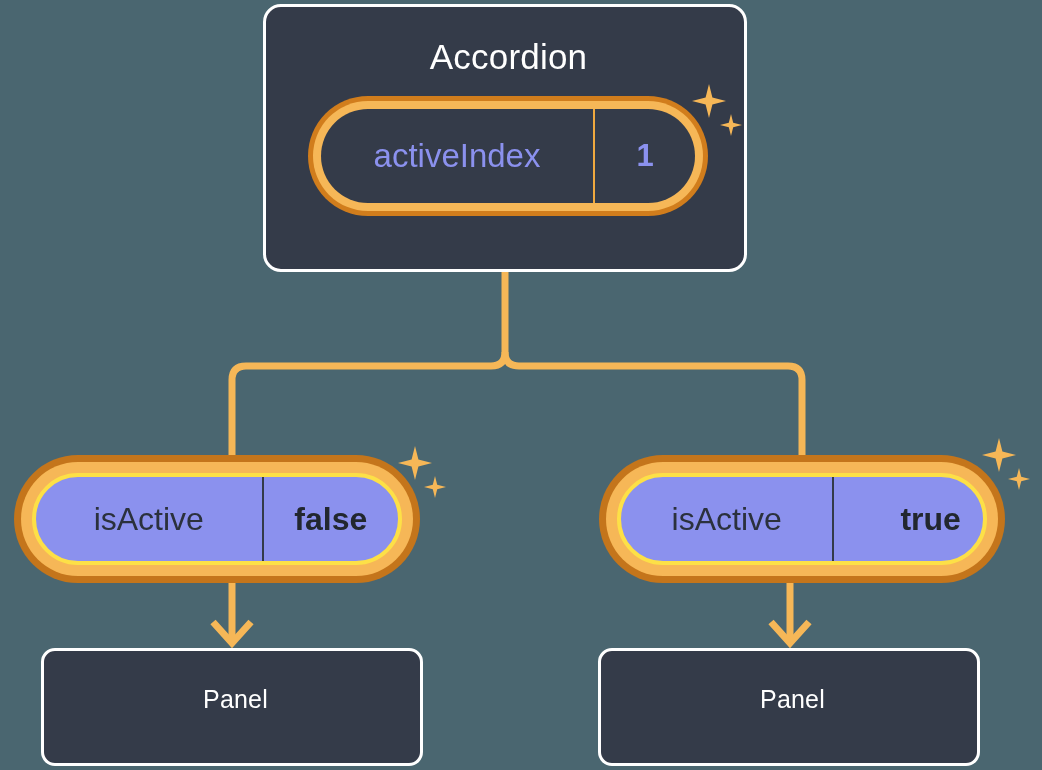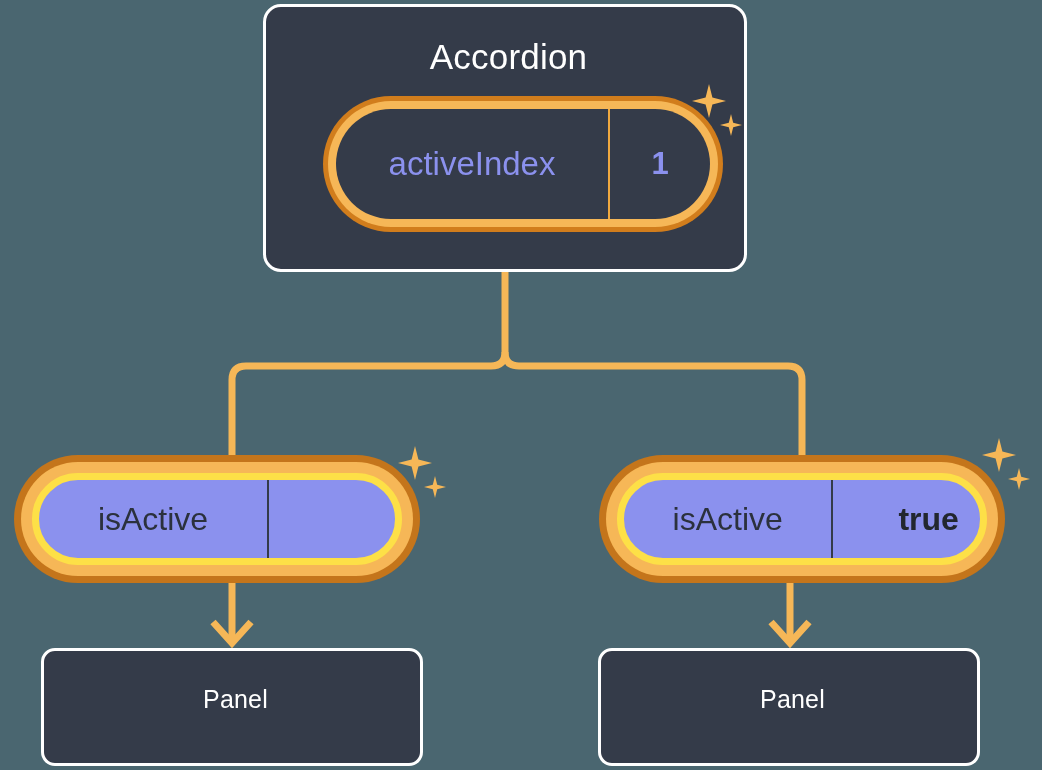--- a/index.html
+++ b/index.html
@@ -115,24 +115,24 @@
     white-space: nowrap;
   }
   .pill .divider {
     width: 2px;
     flex: 0 0 2px;
     height: 100%;
   }
 
   
   #pill-root {
-    left: 323px;
+    left: 308px;
     top: 96px;
     width: 400px;
-    height: 136px;
+    height: 120px;
   }
   #pill-root .ring-outer { background: #d17d1c; }
   #pill-root .ring-inner { left: 5px; top: 5px; right: 5px; bottom: 5px; background: #f6b757; }
   #pill-root .body {
     left: 13px; top: 13px; right: 13px; bottom: 13px;
     background: #343b49;
   }
   #pill-root .divider { background: #f0a93f; }
   #pill-root .cell-key {
     width: 272px;
@@ -154,21 +154,21 @@
     top: 455px;
   }
   #pill-left  { left: 14px; }
   #pill-right { left: 599px; }
 
   .pill-leaf .ring-outer { background: #c4751b; }
   .pill-leaf .ring-inner { left: 7px; top: 7px; right: 7px; bottom: 7px; background: #f6b757; }
   .pill-leaf .body {
     left: 18px; top: 18px; right: 18px; bottom: 18px;
     background: #8b91ee;
-    border: 7px solid #fde047;
+    border: 4px solid #fde047;
   }
   .pill-leaf .divider { background: #343b49; }
   .pill-leaf .cell-key {
     width: 228px;
     color: #2b313d;
     font-size: 32px;
     font-weight: 400;
   }
   .pill-leaf .cell-val {
     width: 136px;
@@ -247,20 +247,21 @@
     <div class="spark big"></div>
     <div class="spark small"></div>
   </div>
 
   <div id="pill-left" class="pill pill-leaf">
     <div class="ring-outer"></div>
     <div class="ring-inner"></div>
     <div class="body">
       <div class="cell cell-key">isActive</div>
       <div class="divider"></div>
+      <div class="cell cell-val">false</div>
     </div>
   </div>
 
   <div id="sparks-left" class="sparkle-group">
     <div class="spark big"></div>
     <div class="spark small"></div>
   </div>
 
   <div id="panel-left" class="node panel-node">
     <div class="node-title">Panel</div>

